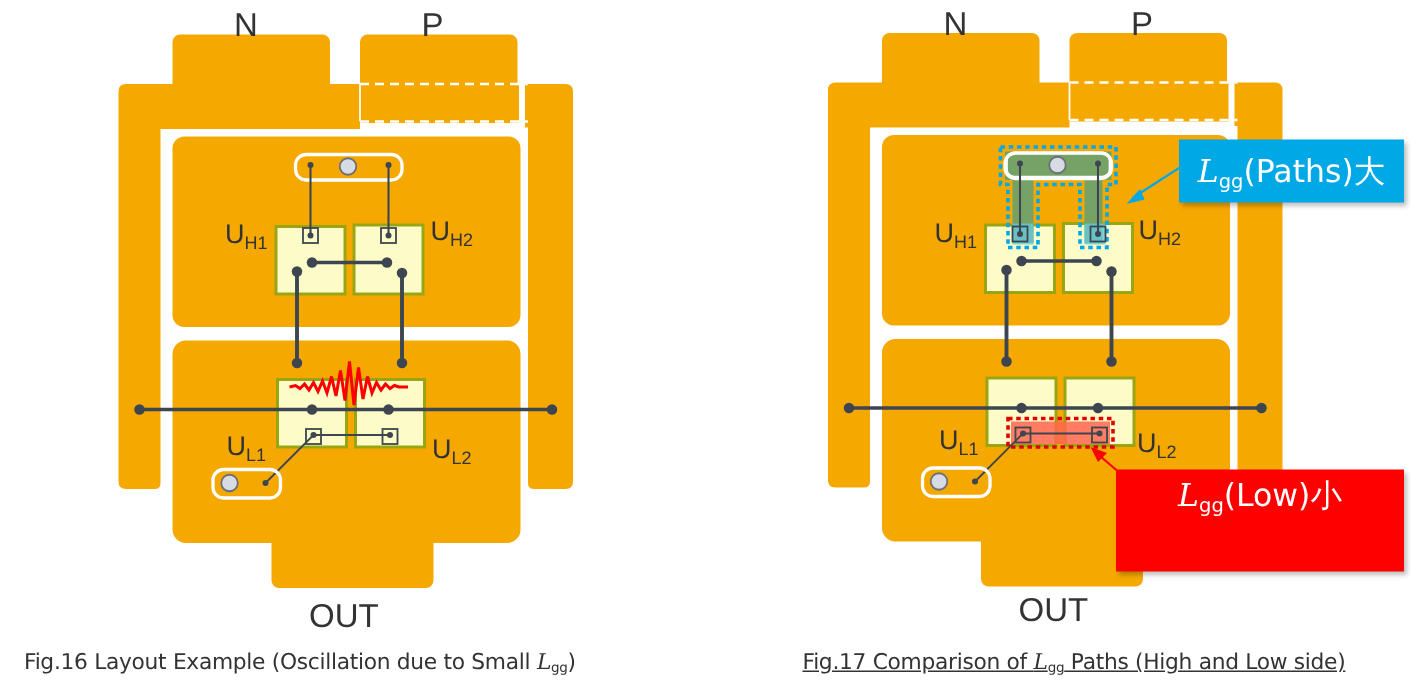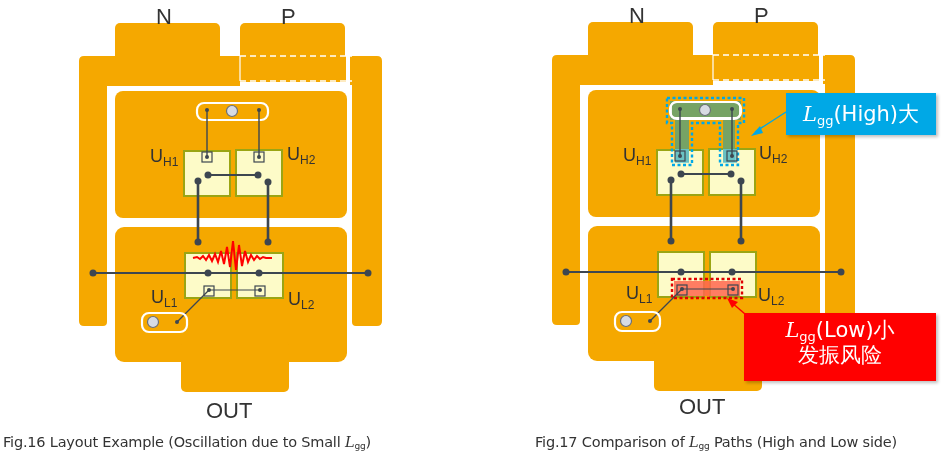--- a/index.html
+++ b/index.html
@@ -131,25 +131,24 @@
     <text class="lbl" x="281" y="24" font-size="22">P</text>
     <text class="lbl" x="206" y="415" font-size="22">OUT</text>
     <text class="lbl" x="150" y="162" font-size="18" fill="#4a4a4a"><tspan>U</tspan><tspan font-size="12" dy="4">H1</tspan></text>
     <text class="lbl" x="286" y="160" font-size="18" fill="#4a4a4a"><tspan>U</tspan><tspan font-size="12" dy="4">H2</tspan></text>
     <text class="lbl" x="153" y="300" font-size="18" fill="#4a4a4a"><tspan>U</tspan><tspan font-size="12" dy="4">L1</tspan></text>
     <text class="lbl" x="285" y="302" font-size="18" fill="#4a4a4a"><tspan>U</tspan><tspan font-size="12" dy="4">L2</tspan></text>
   </g>
 </svg>
 
 <div class="callout" id="call-high">
-  <i>L</i><sub>gg</sub><span>(High)大</span>
+  <i>L</i><sub>gg</sub><span>(Paths)大</span>
 </div>
 <div class="callout" id="call-low">
   <div><i>L</i><sub>gg</sub><span>(Low)小</span></div>
-  <div>发振风险</div>
 </div>
 
-<div class="caption" style="left:3px;">
+<div class="caption" style="left:16px;">
   <span>Fig.16 Layout Example (Oscillation due to Small </span><i>L</i><sub>gg</sub><span>)</span>
 </div>
-<div class="caption" style="left:535px;">
+<div class="caption" style="left:535px;text-decoration:underline;">
   <span>Fig.17 Comparison of </span><i>L</i><sub>gg</sub><span> Paths (High and Low side)</span>
 </div>
 
 </body></html>

